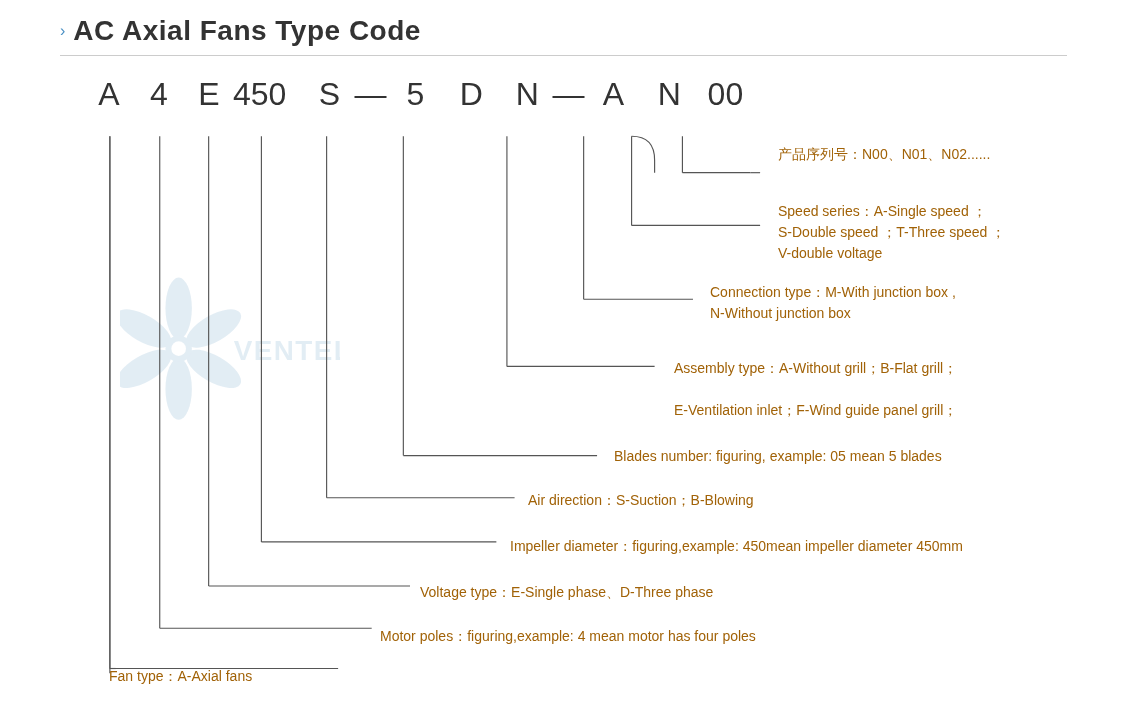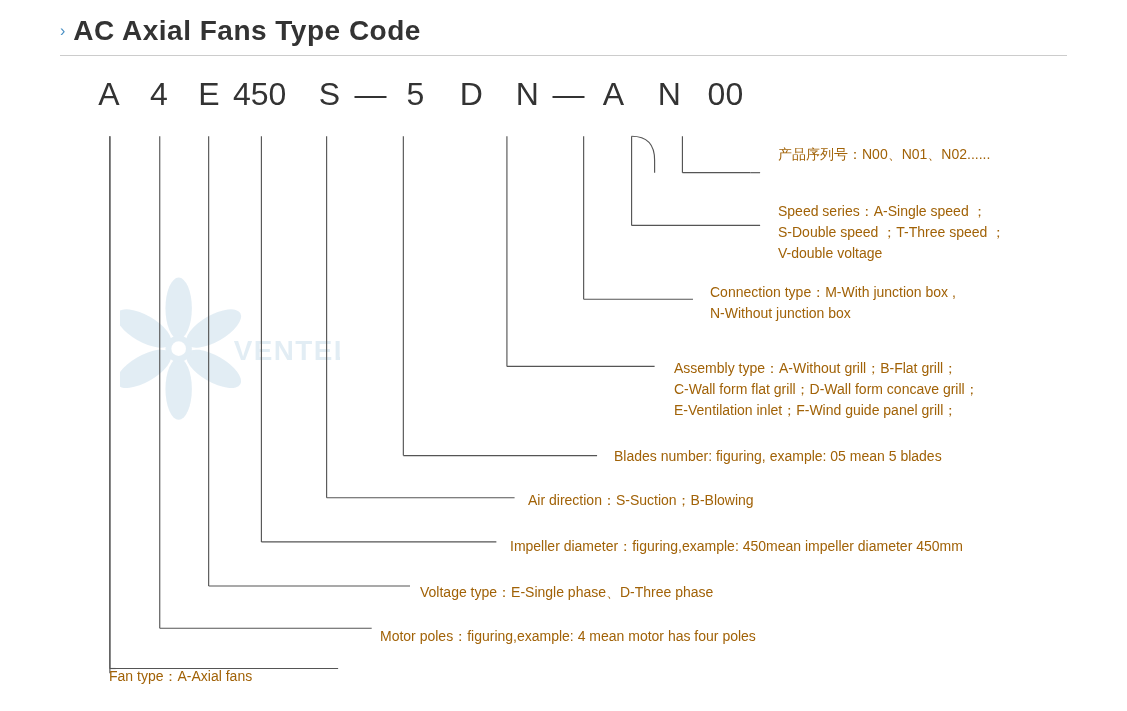--- a/index.html
+++ b/index.html
@@ -212,21 +212,21 @@
     </div>
 
     <div class="annotation" style="left: 718px; top: 135px;">
       <span>Speed series：A-Single speed ；</span><br>
       <span>S-Double speed ；T-Three speed ；</span><br>
       <span>V-double voltage</span>
     </div>
 
     <div class="annotation" style="left: 614px; top: 292px;">
       <span>Assembly type：A-Without grill；B-Flat grill；</span><br>
-      <span>C-Wall form flat grill；D-Wall form concave grill；</span><br>
+      <br>
       <span>E-Ventilation inlet；F-Wind guide panel grill；</span><br>
     </div>
 
     <div class="annotation" style="left: 554px; top: 380px;">
       <span>Blades number: figuring, example: 05 mean 5 blades</span>
     </div>
 
     <div class="annotation" style="left: 468px; top: 424px;">
       <span>Air direction：S-Suction；B-Blowing</span>
     </div>

